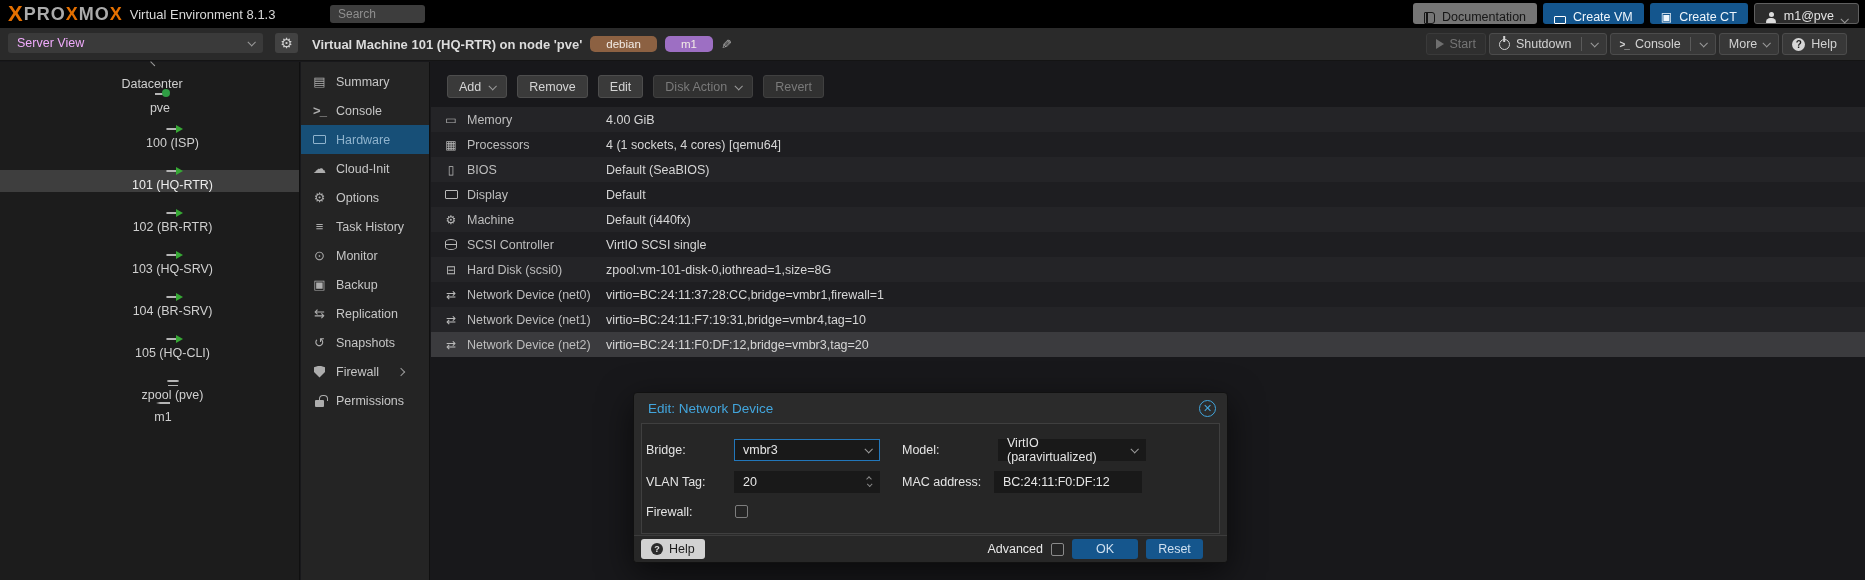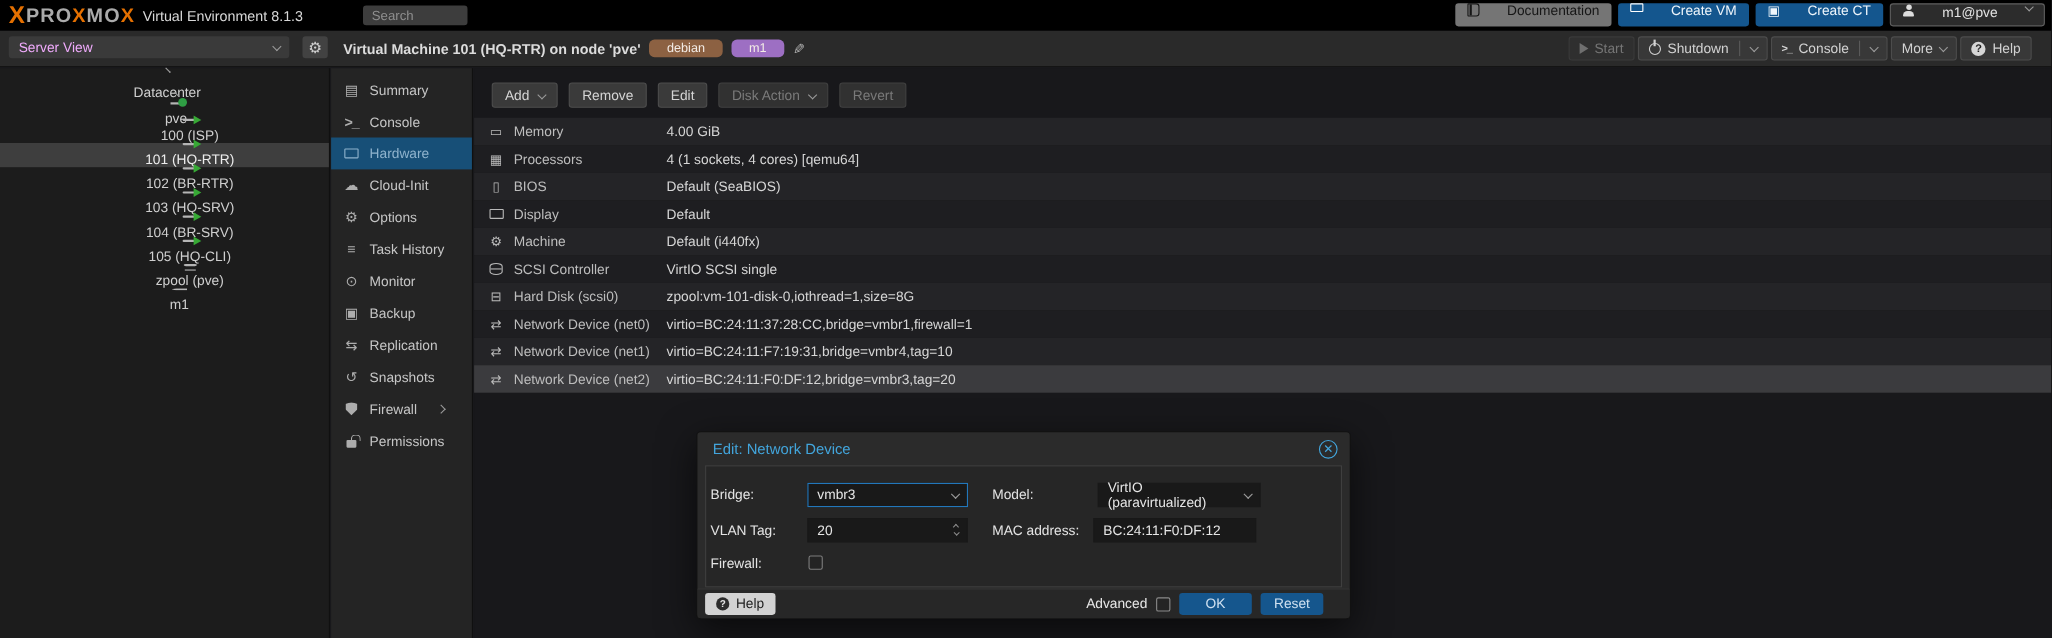--- a/index.html
+++ b/index.html
@@ -11,21 +11,21 @@
   .topbar { position:absolute; top:0; left:0; right:0; height:28px; background:#000; display:flex; align-items:center; }
   .logo { display:flex; align-items:center; margin-left:8px; line-height:1; }
   .logo .bigx { color:#e57000; font-weight:bold; font-size:22px; margin-right:1px; }
   .logo .lg { color:#ababab; font-weight:bold; font-size:18px; letter-spacing:1px; }
   .logo .lx { color:#e57000; font-weight:bold; font-size:18px; letter-spacing:1px; }
   .product { color:#d8d8d8; font-size:13px; margin-left:7px; }
   .search { position:absolute; left:330px; top:5px; width:95px; height:18px; background:#3d3d3d; border:none;
             border-radius:3px; color:#ddd; padding:0 8px; font-size:12px; font-family:"Liberation Sans",sans-serif; outline:none; }
   .search::placeholder { color:#8f8f8f; }
   .tb-buttons { position:absolute; right:6px; top:3px; display:flex; gap:6px; }
-  .btn { display:inline-flex; align-items:flex-start; gap:25px; height:21px; padding:0 11px; border-radius:3px;
+  .btn { display:inline-flex; align-items:flex-end; gap:7px; height:21px; padding:0 11px; border-radius:3px;
          font-size:12.5px; cursor:pointer; white-space:nowrap; }
   .btn-doc { background:#757575; color:#161616; }
   .btn-blue { background:#14568e; color:#eef5fb; }
   .btn-user { background:#2c2c2c; border:1px solid #5f5f5f; color:#e3e3e3; }
 
   
   .subheader { position:absolute; top:28px; left:0; right:0; height:33px; background:#2a2a2a; border-bottom:1px solid #141414; }
   .sv-box { position:absolute; left:8px; top:5px; width:255px; height:20px; background:#3a3a3a; border-radius:3px;
             display:flex; align-items:center; padding:0 9px; color:#f0abfc; }
   .gear-btn { position:absolute; left:275px; top:5px; width:23px; height:20px; background:#424242; border-radius:3px;
@@ -43,21 +43,21 @@
   
   .chev { display:inline-block; width:6px; height:6px; border-right:1.4px solid #9a9a9a; border-bottom:1.4px solid #9a9a9a;
           transform:rotate(45deg) translateY(-1px); }
   .chev.right { transform:rotate(-45deg); }
   .chev.tiny { width:4px; height:4px; }
 
   
   .tree { position:absolute; left:0; top:62px; bottom:0; width:300px; background:#1c1c1c; border-right:1px solid #101010; padding-top:2px; }
   .trow { height:22px; display:flex; align-items:center; gap:6px; color:#cfcfcf; cursor:pointer;flex-direction:column; }
   .trow.sel { background:#3e3e3e; color:#ececec; }
-  .d0 { padding-left:5px; } .d1 { padding-left:21px; } .d2 { padding-left:46px; } .dm { padding-left:27px; }
+  .d0 { padding-left:5px; } .d1 { padding-left:21px; } .d2 { padding-left:46px;margin-top:20px; } .dm { padding-left:27px; }
   .dot { width:9px; height:9px; border-radius:50%; margin-left:1px; }
   .dot.brown { background:#8c6142; } .dot.purple { background:#a279c8; }
 
   
   .ico-server { width:13px; height:11px; background:repeating-linear-gradient(180deg,#b5b5b5 0 2px,transparent 2px 3.9px); }
   .ico-node { width:11px; height:12px; border:1.4px solid #b5b5b5; position:relative; }
   .ico-node::after { content:""; position:absolute; right:-5px; bottom:-3px; width:8px; height:8px; background:#2f9e44; border-radius:50%; }
   .ico-screen { width:13px; height:9px; border:1.5px solid #b5b5b5; border-radius:1px; position:relative; display:inline-block; }
   .ico-vm::after { content:""; position:absolute; right:-5px; bottom:-4px; border-left:7px solid #37a935;
                    border-top:4.5px solid transparent; border-bottom:4.5px solid transparent; }

